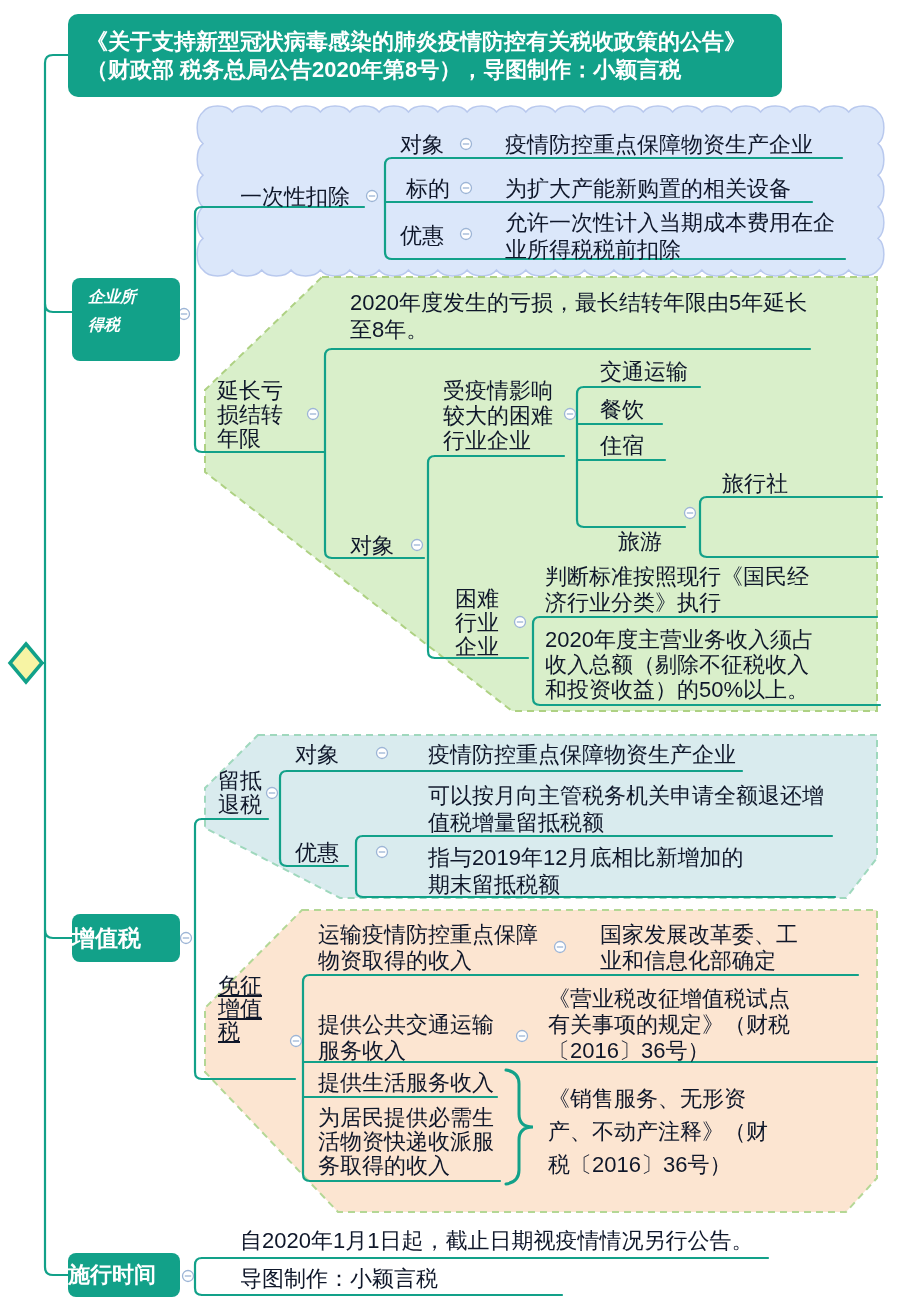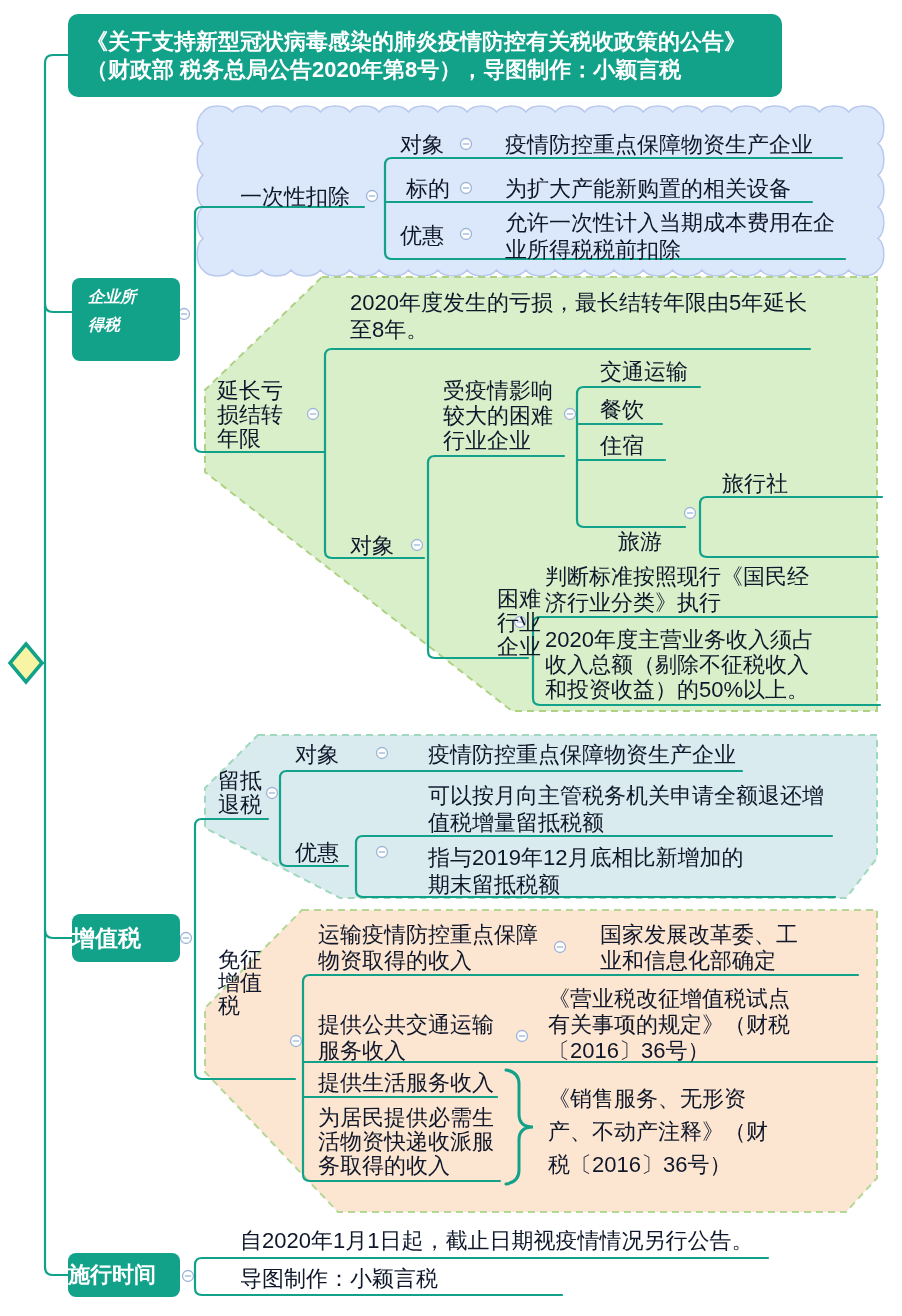--- a/index.html
+++ b/index.html
@@ -133,40 +133,40 @@
 年限</div>
   <div class="t" style="left:350px;top:533px;">对象</div>
   <div class="t" style="left:443px;top:378px;">受疫情影响
 较大的困难
 行业企业</div>
   <div class="t" style="left:600px;top:359px;">交通运输</div>
   <div class="t" style="left:600px;top:397px;">餐饮</div>
   <div class="t" style="left:600px;top:433px;">住宿</div>
   <div class="t" style="left:618px;top:505px;margin-top:24px;">旅游</div>
   <div class="t" style="left:722px;top:471px;">旅行社</div>
-  <div class="t" style="left:455px;top:587px;line-height:24px;margin-left:42px;">困难
+  <div class="t" style="left:455px;top:587px;line-height:24px;">困难
 行业
 企业</div>
   <div class="t" style="left:545px;top:564px;line-height:26px;">判断标准按照现行《国民经
 济行业分类》执行</div>
   <div class="t" style="left:545px;top:627px;">2020年度主营业务收入须占
 收入总额（剔除不征税收入
 和投资收益）的50%以上。</div>
 
   <div class="t" style="left:218px;top:769px;line-height:24px;">留抵
 退税</div>
   <div class="t" style="left:295px;top:742px;">对象</div>
   <div class="t" style="left:428px;top:742px;">疫情防控重点保障物资生产企业</div>
   <div class="t" style="left:428px;top:782px;line-height:27px;">可以按月向主管税务机关申请全额退还增
 值税增量留抵税额</div>
   <div class="t" style="left:295px;top:840px;">优惠</div>
   <div class="t" style="left:428px;top:844px;line-height:27px;">指与2019年12月底相比新增加的
 期末留抵税额</div>
 
-  <div class="t" style="left:218px;top:948px;line-height:23px;">免征
+  <div class="t" style="left:218px;top:974px;line-height:23px;text-decoration:underline;">免征
 增值
 税</div>
   <div class="t ctr" style="left:600px;top:922px;width:200px;line-height:26px;">国家发展改革委、工
 业和信息化部确定</div>
   <div class="t" style="left:318px;top:922px;line-height:26px;">运输疫情防控重点保障
 物资取得的收入</div>
   <div class="t" style="left:318px;top:1012px;line-height:26px;">提供公共交通运输
 服务收入</div>
   <div class="t ctr" style="left:548px;top:986px;width:246px;line-height:26px;">《营业税改征增值税试点
 有关事项的规定》（财税

